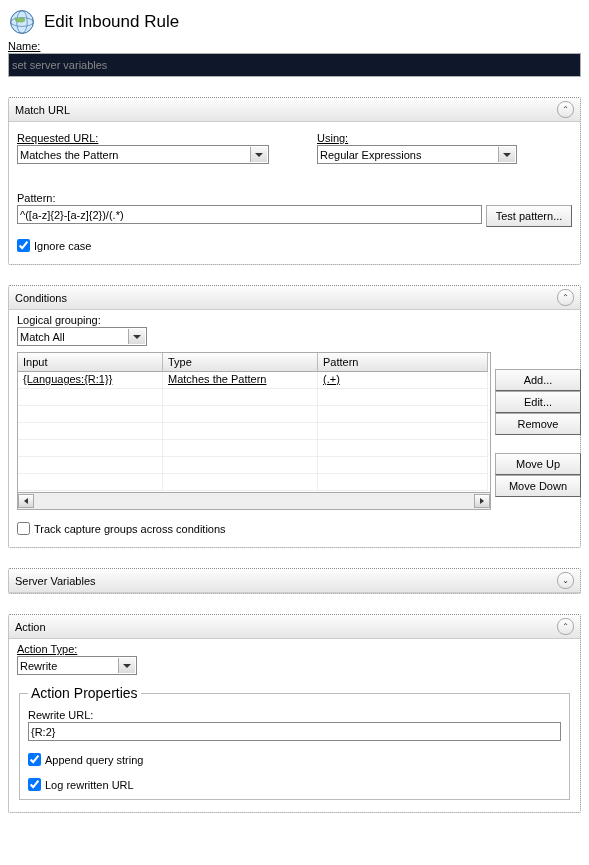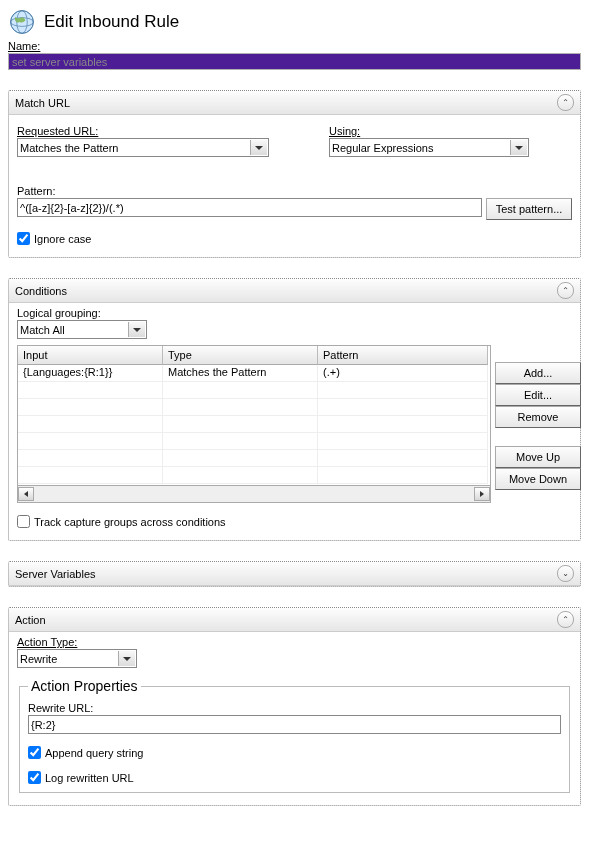--- a/index.html
+++ b/index.html
@@ -29,24 +29,24 @@
   }
   .name-row .name-label {
     display: block;
     margin-bottom: 1px;
     text-decoration: underline;
     text-decoration-style: solid;
   }
   .name-input {
     width: 100%;
     border: 1px solid #b0b0b0;
-    background: #4c1d95;
+    background: #0f172a;
     color: #888;
     font-size: 11px;
-    height: 17px;
+    height: 24px;
     padding: 1px 3px;
     box-sizing: border-box;
   }
   .section {
     margin-top: 20px;
     border: 1px dotted #888;
     border-radius: 2px;
     box-sizing: border-box;
   }
   .section-header {
@@ -72,21 +72,21 @@
     justify-content: center;
     font-size: 8px;
     line-height: 1;
     color: #333;
   }
   .section-body {
     padding: 10px 8px 12px 8px;
   }
   .row-2col {
     display: flex;
-    gap: 60px;
+    gap: 48px;
   }
   .field { display: flex; flex-direction: column; }
   .field-label { margin-bottom: 1px; }
   .underline { text-decoration: underline; }
   .select-box, .text-input {
     border: 1px solid #888;
     background: #fff;
     font-size: 11px;
     height: 19px;
     box-sizing: border-box;
@@ -158,21 +158,21 @@
     background: linear-gradient(#fdfdfd, #e5e5e5);
     border-right: 1px solid #bbb;
     border-bottom: 1px solid #aaa;
     padding: 3px 5px;
     box-sizing: border-box;
   }
   .grid-body {
     height: 120px;
     overflow: hidden;
   }
-  .grid-row { display: flex; height: 17px;}
+  .grid-row { display: flex; height: 17px; text-decoration: underline;}
   .grid-cell {
     padding: 1px 5px;
     border-right: 1px solid #eee;
     border-bottom: 1px solid #eee;
     box-sizing: border-box;
     overflow: hidden;
     white-space: nowrap;
   }
   .col-1 { width: 145px; }
   .col-2 { width: 155px; }

